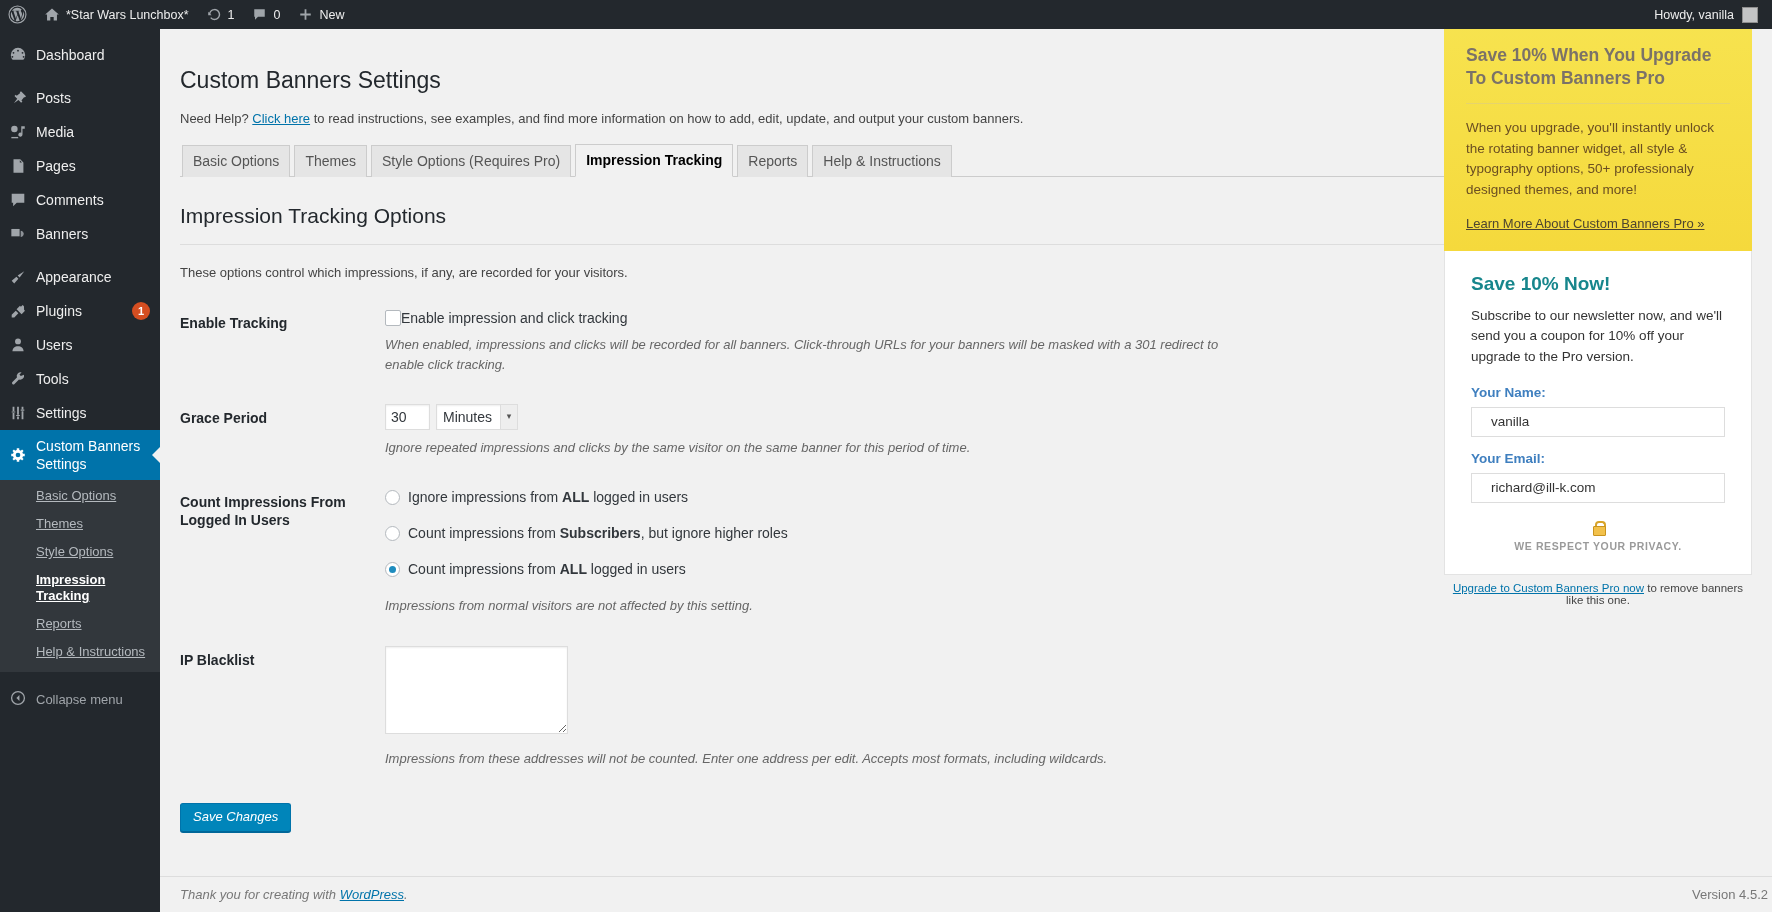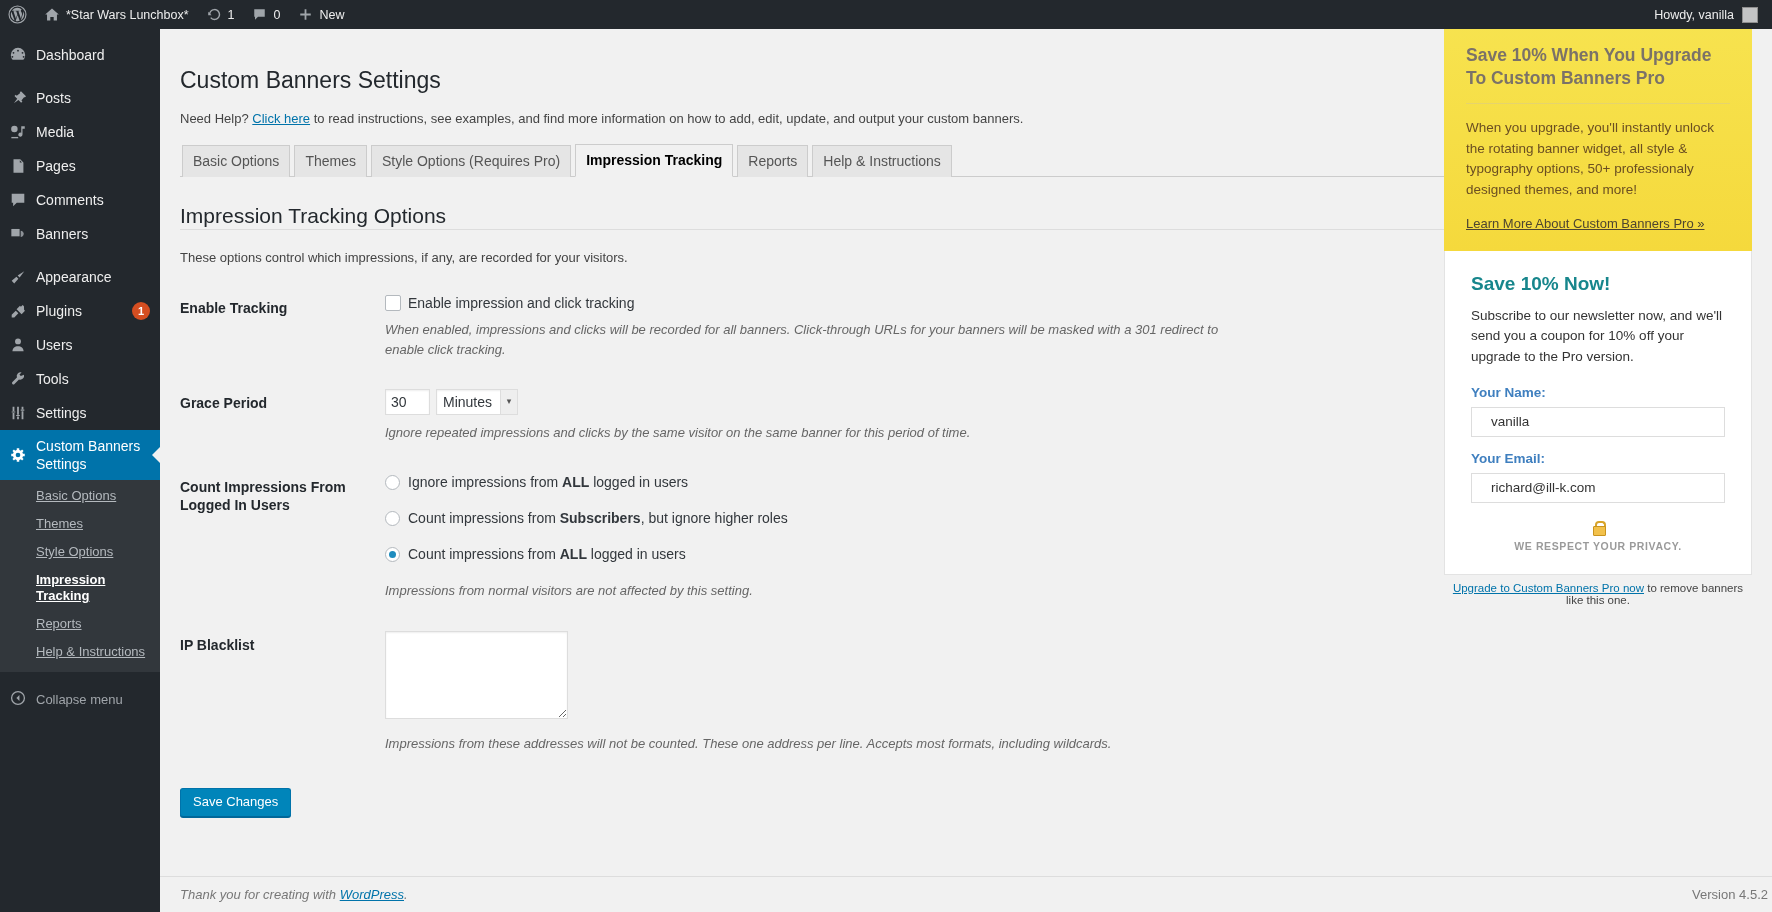--- a/index.html
+++ b/index.html
@@ -162,21 +162,21 @@
     border-bottom: 1px solid #f1f1f1;
     color: #000;
     font-weight: 600;
   }
 
   h2.section-title {
     font-size: 21px;
     font-weight: 400;
     color: #23282d;
     margin: 26px 0 0 0;
-    padding: 0 0 0 0;
+    padding: 0 0 15px 0;
     border-bottom: 1px solid #ddd;
     line-height: 26px;
   }
   .intro-text {
     margin: 20px 0 0 0;
     font-size: 13px;
     color: #444;
   }
 
   
@@ -193,21 +193,21 @@
     font-weight: 600;
     font-size: 14px;
     color: #23282d;
     line-height: 1.3;
   }
   table.form-table td {
     vertical-align: top;
     padding: 15px 10px;
     line-height: 1.3;
   }
-  .cb-row { display: flex; align-items: flex-start; gap: 7px; }
+  .cb-row { display: flex; align-items: flex-start; gap: 0; }
   input[type=checkbox].wpcb {
     -webkit-appearance: none; appearance: none;
     width: 16px; height: 16px; margin: 1px 0 0 0;
     border: 1px solid #b4b9be;
     background: #fff;
     border-radius: 2px;
     flex: 0 0 16px;
   }
   input[type=radio].wprd {
     -webkit-appearance: none; appearance: none;
@@ -282,20 +282,21 @@
     border: 1px solid #0073aa;
     border-bottom-color: #006799;
     box-shadow: 0 1px 0 #006799;
     color: #fff;
     font-size: 13px;
     padding: 6px 12px 7px;
     border-radius: 3px;
     cursor: pointer;
     line-height: 1.1;
     font-family: "Liberation Sans", sans-serif;
+    font-style: italic;
   }
   .submit-wrap { padding: 20px 0 0 0; }
 
   
   #wpfooter {
     position: absolute;
     left: 160px; bottom: 0;
     width: 1628px;
     padding: 10px 20px;
     border-top: 1px solid #ddd;
@@ -701,21 +702,21 @@
                 <span class="field-label"><span>Count impressions from </span><b>ALL</b><span> logged in users</span></span>
               </div>
               <div class="desc" style="margin-top:2px">Impressions from normal visitors are not affected by this setting.</div>
             </td>
           </tr>
 
           <tr>
             <th>IP Blacklist</th>
             <td>
               <textarea class="ipbl" style=""></textarea>
-              <div class="desc" style="margin-top:10px">Impressions from these addresses will not be counted. These one address per line. Accepts most formats, including wildcards.</div>
+              <div class="desc" style="margin-top:10px">Impressions from these addresses will not be counted. Enter one address per edit. Accepts most formats, including wildcards.</div>
             </td>
           </tr>
         </tbody>
       </table>
 
       <div class="submit-wrap">
         <button type="button" class="btn-primary">Save Changes</button>
       </div>
     </form>
   </div>

